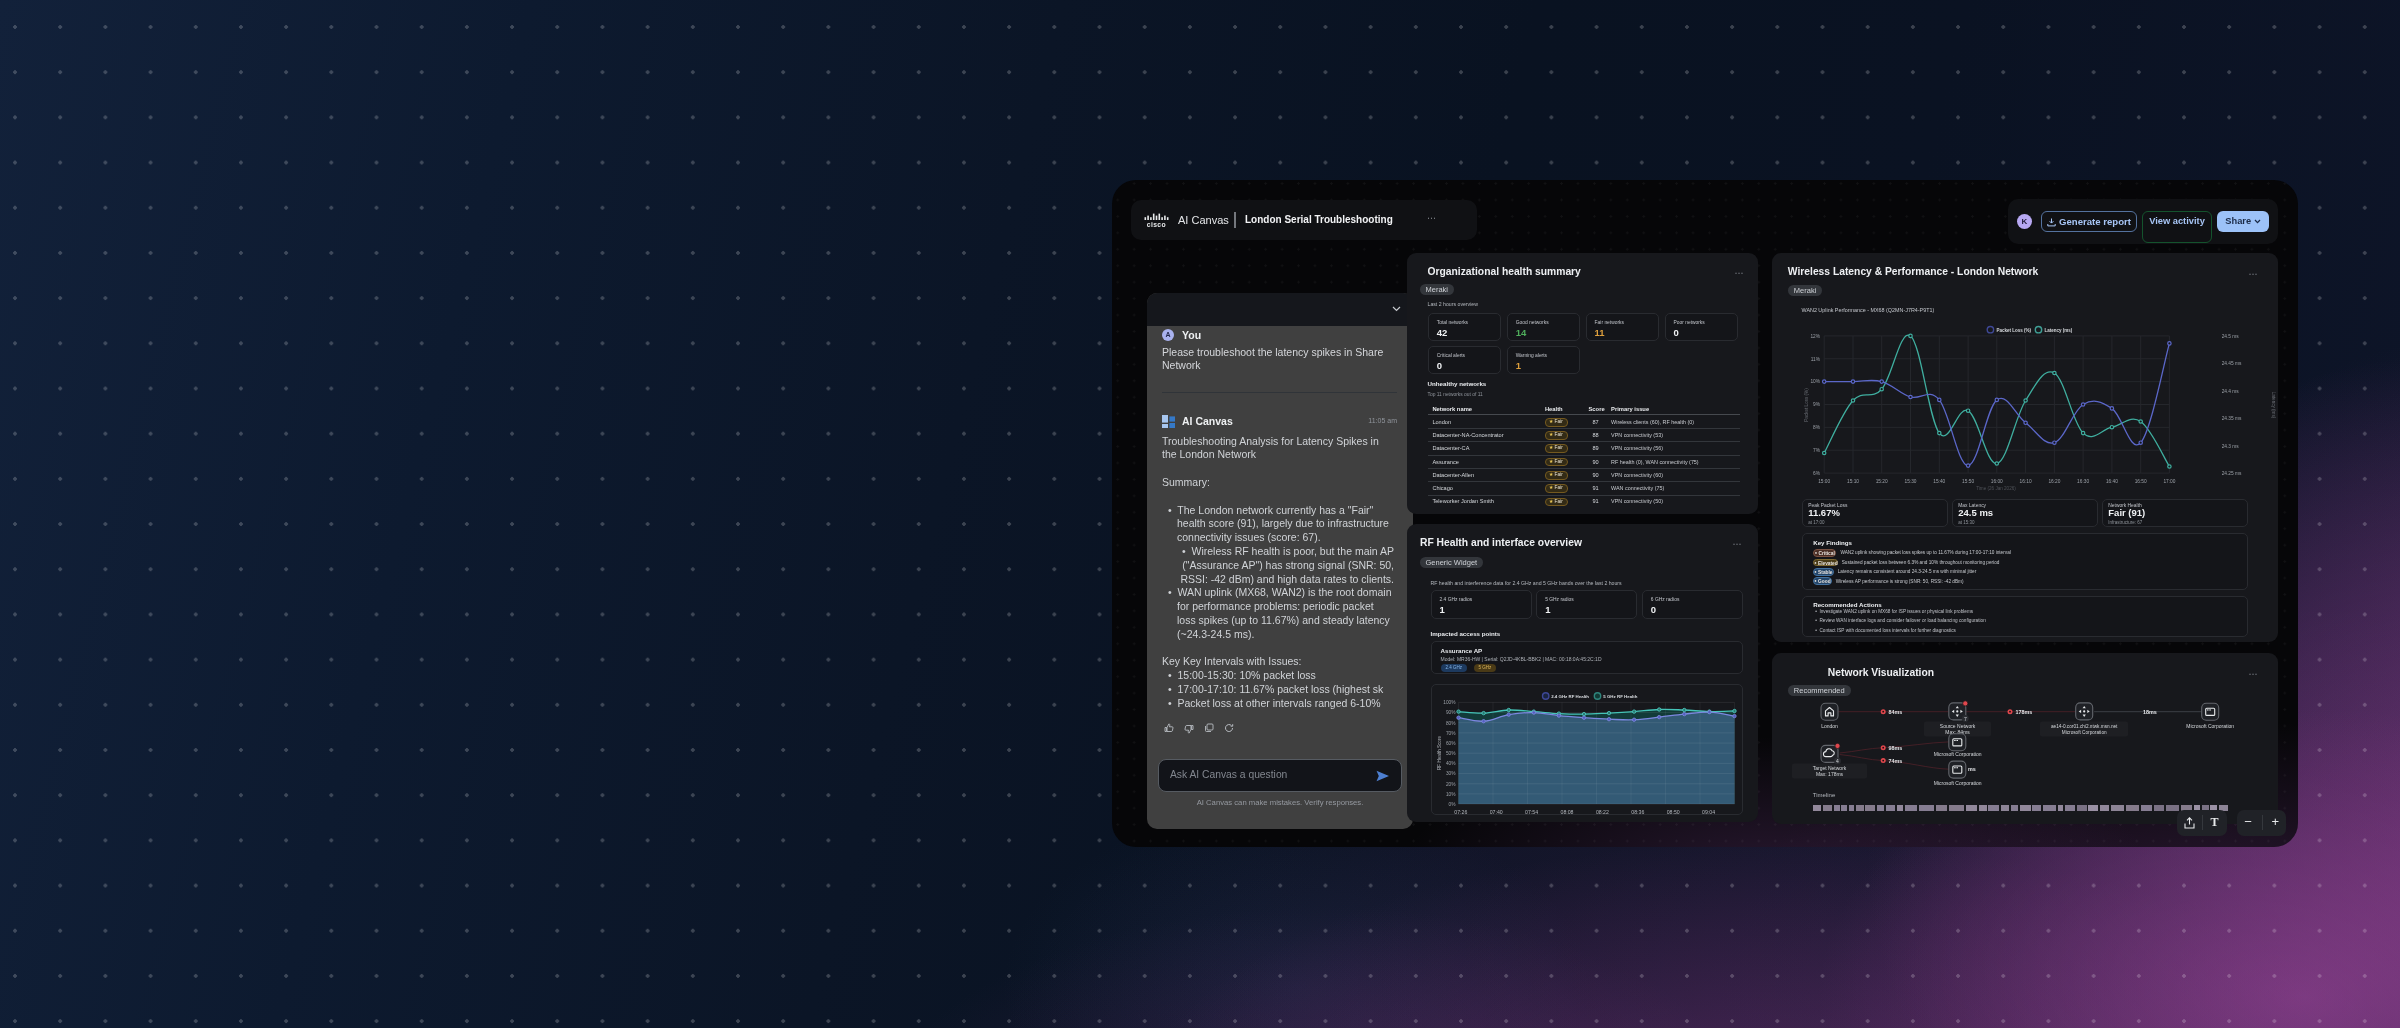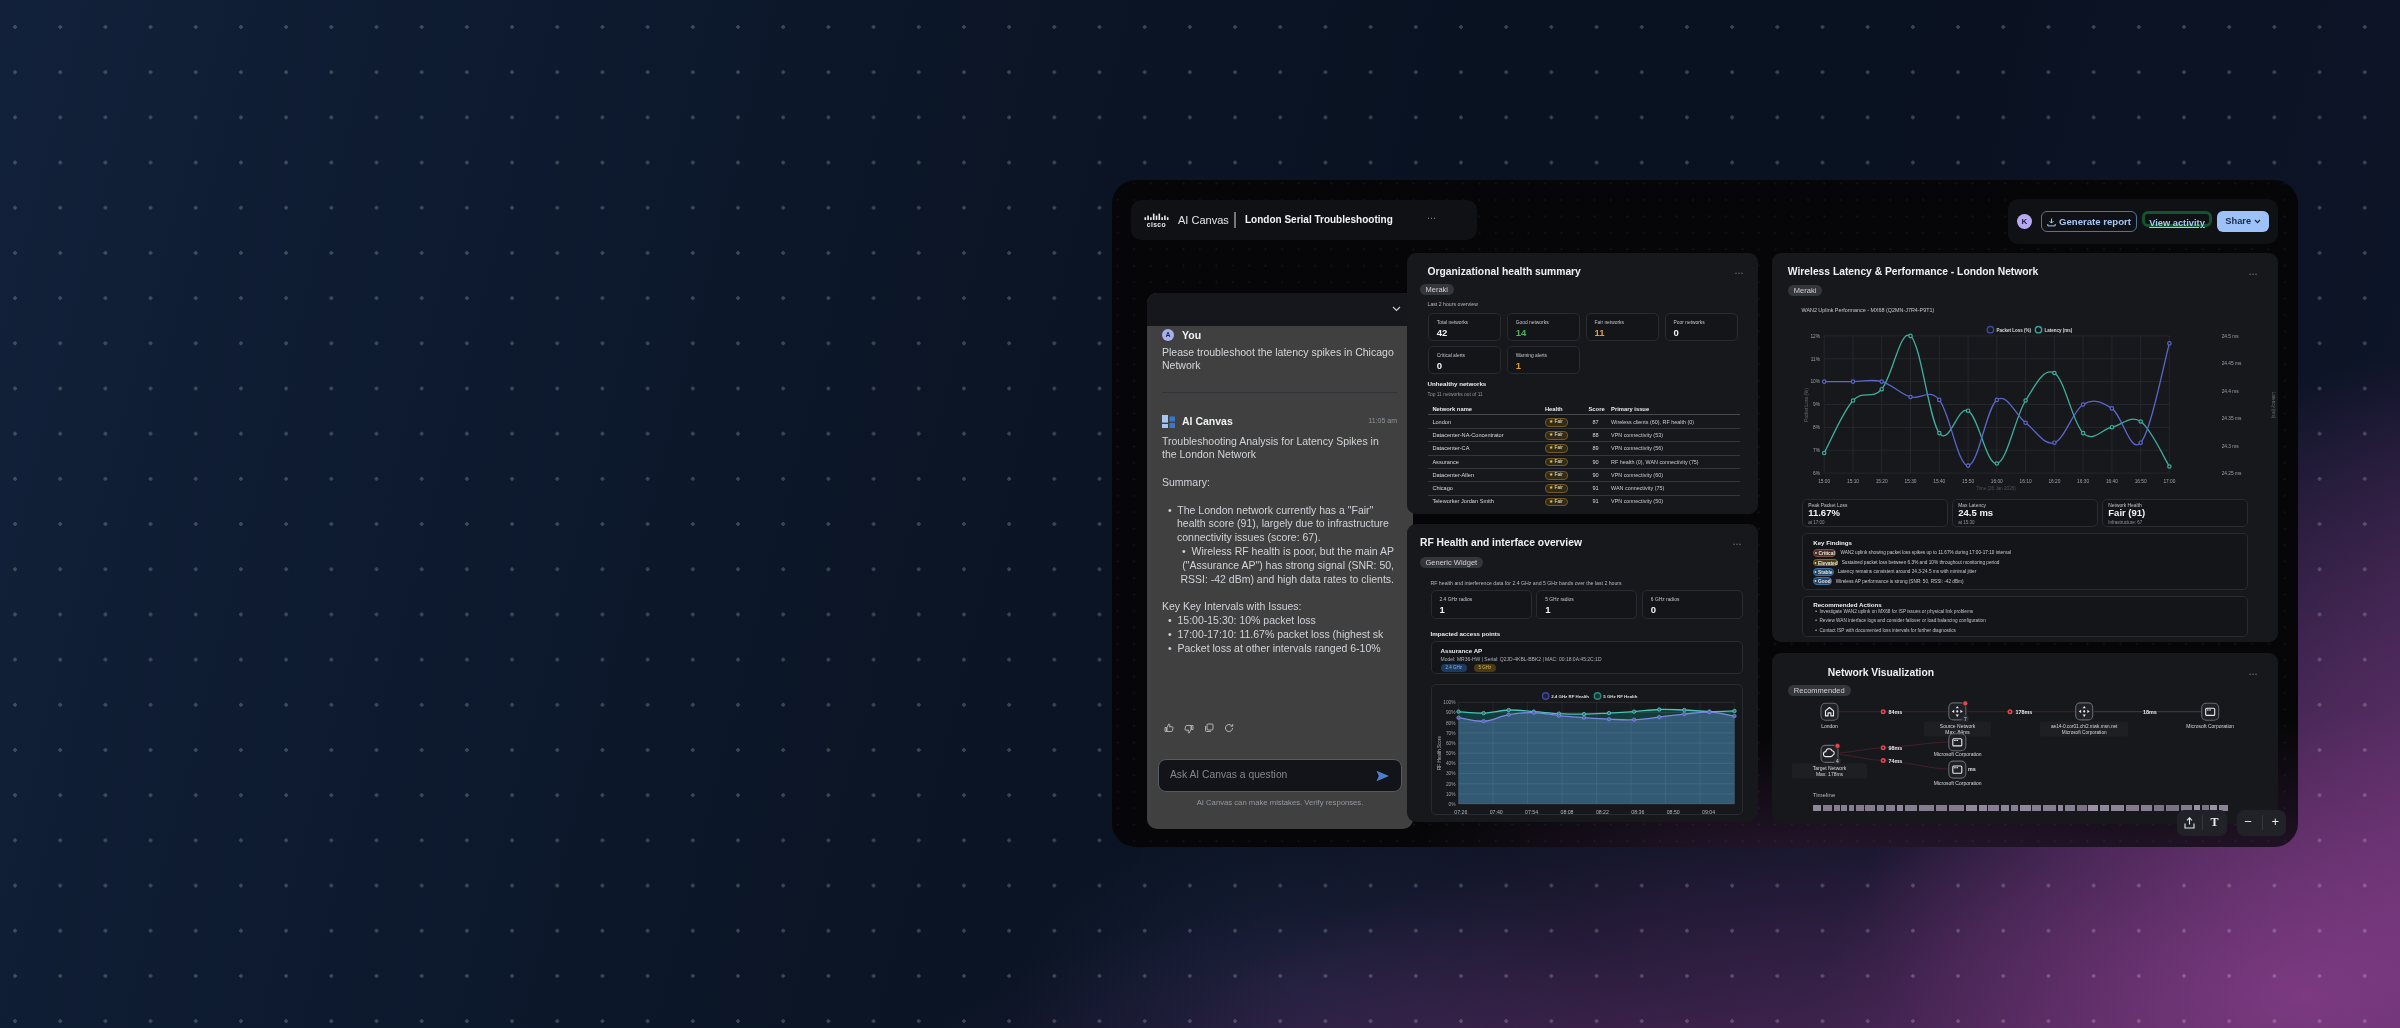--- a/index.html
+++ b/index.html
@@ -73,51 +73,52 @@
 
  <div class="abs" style="left:896px;top:19px;width:270px;height:45px;background:#101114;border-radius:10px;">
    <div class="abs" style="left:9px;top:15px;width:15px;height:15px;border-radius:50%;background:#b7a8f2;color:#272040;font-size:8px;font-weight:bold;text-align:center;line-height:15px;">K</div>
    <div class="abs" style="left:33px;top:12px;width:96px;height:21px;border:1px solid #54729e;border-radius:6px;color:#a7c5f5;font-size:9.6px;font-weight:bold;line-height:19px;text-align:center;">
      <svg style="vertical-align:-1.5px;margin-right:3px" width="9" height="9" viewBox="0 0 9 9">
           <g stroke="#a9c7f6" stroke-width="1" fill="none">
             <path d="M4.5 0.5 v4.5 M2.6 3.2 L4.5 5.1 L6.4 3.2"></path>
             <path d="M0.8 6 v1.9 h7.4 V6"></path>
           </g>
         </svg>Generate report</div>
-   <div class="abs" style="left:134px;top:12px;width:70px;height:16px;border:3px solid #14532d;border-radius:6px;color:#a7c5f5;font-size:9.3px;font-weight:bold;line-height:19px;text-align:center;text-decoration:underline;">View activity</div>
+   <div class="abs" style="left:134px;top:12px;width:70px;height:32px;border:1px solid #14532d;border-radius:6px;color:#a7c5f5;font-size:9.3px;font-weight:bold;line-height:19px;text-align:center;">View activity</div>
    <div class="abs" style="left:209px;top:12px;width:52px;height:21px;background:#9cc2f8;border-radius:6px;color:#1b2b47;font-size:9.3px;font-weight:bold;line-height:21px;text-align:center;">Share <svg style="vertical-align:0.5px" width="7" height="5" viewBox="0 0 7 5">
           <path d="M1 1 L3.5 3.6 L6 1" stroke="#1b2b47" stroke-width="1.3" fill="none"></path>
         </svg></div>
  </div>
 
  <div class="abs" style="left:35px;top:112.6px;width:266px;height:536px;background:#404040;border-radius:10px;overflow:hidden;">
    <div class="abs" style="left:0;top:0;width:100%;height:33px;background:#15171c;">
      <svg class="abs" style="right:12px;top:13px" width="9" height="6" viewBox="0 0 9 6">
           <path d="M1 1 L4.5 4.5 L8 1" stroke="#c6c9ce" stroke-width="1.2" fill="none"></path>
         </svg>
    </div>
    <div class="abs" style="left:15px;top:36px;width:12px;height:12px;border-radius:50%;background:#a9b2ef;color:#23284d;font-size:7px;font-weight:bold;text-align:center;line-height:12px;">A</div>
    <div class="abs" style="left:35px;top:36.5px;font-size:10.5px;font-weight:bold;color:#eef0f2;">You</div>
-   <div class="abs" style="left:15px;top:53.4px;width:235px;font-size:10.5px;line-height:13.4px;color:#d5d7db;">Please troubleshoot the latency spikes in Chicago Network</div>
+   <div class="abs" style="left:15px;top:53.4px;width:235px;font-size:10.5px;line-height:13.4px;color:#d5d7db;">Please troubleshoot the latency spikes in Share Network</div>
    <div class="hr" style="left:15px;top:99.5px;width:235px;background:#303439;"></div>
    <svg class="abs" style="left:15px;top:122px" width="13" height="13" viewBox="0 0 13 13">
      <rect x="0" y="0" width="6" height="7.6" fill="#a7c6ef"></rect>
      <rect x="0" y="9" width="6" height="4" fill="#a7c6ef"></rect>
      <rect x="7.4" y="1.4" width="5.6" height="5.2" fill="#3579c8"></rect>
      <rect x="7.4" y="8" width="5.6" height="5" fill="#3579c8"></rect>
    </svg>
    <div class="abs" style="left:35px;top:122.5px;font-size:10.5px;font-weight:bold;color:#eef0f2;">AI Canvas</div>
    <div class="abs" style="right:16px;top:124.5px;font-size:7px;color:#8f949b;">11:05 am</div>
    <div class="abs" style="left:15px;top:142px;width:232px;font-size:10.5px;line-height:13.8px;color:#d0d3d7;">
      Troubleshooting Analysis for Latency Spikes in the London Network
      <div style="height:13.8px"></div>
      Summary:
      <div style="height:13.8px"></div>
      <div style="padding-left:15px;text-indent:-9px;">•&nbsp; The London network currently has a "Fair" health score (91), largely due to infrastructure connectivity issues (score: 67).</div>
      <div style="padding-left:15px;text-indent:-9px;text-align:right;">•&nbsp; Wireless RF health is poor, but the main AP ("Assurance AP") has strong signal (SNR: 50, RSSI: -42 dBm) and high data rates to clients.</div>
+     <div style="padding-left:15px;text-indent:-9px;">•&nbsp; WAN uplink (MX68, WAN2) is the root domain for performance problems: periodic packet loss spikes (up to 11.67%) and steady latency (~24.3-24.5 ms).</div>
      <div style="height:13.8px"></div>
      Key Key Intervals with Issues:
      <div style="padding-left:15px;text-indent:-9px;">•&nbsp; 15:00-15:30: 10% packet loss</div>
      <div style="padding-left:15px;text-indent:-9px;">•&nbsp; 17:00-17:10: 11.67% packet loss (highest sk</div>
      <div style="padding-left:15px;text-indent:-9px;">•&nbsp; Packet loss at other intervals ranged 6-10%</div>
    </div>
    <svg class="abs" style="left:17px;top:430px" width="10" height="10" viewBox="0 0 10 10">
         <path d="M1 4.5 h1.6 v4 H1 z M3 8.5 V4.7 L4.8 1 c0.8 0 1.2 0.5 1 1.3 L5.4 3.8 h2.7 c0.7 0 1 0.5 0.9 1.1 l-0.7 3 c-0.1 0.4-0.5 0.6-0.9 0.6 z" fill="none" stroke="#b9bdc3" stroke-width="0.9"></path>
       </svg>
    <svg class="abs" style="left:37px;top:431px" width="10" height="10" viewBox="0 0 10 10">

